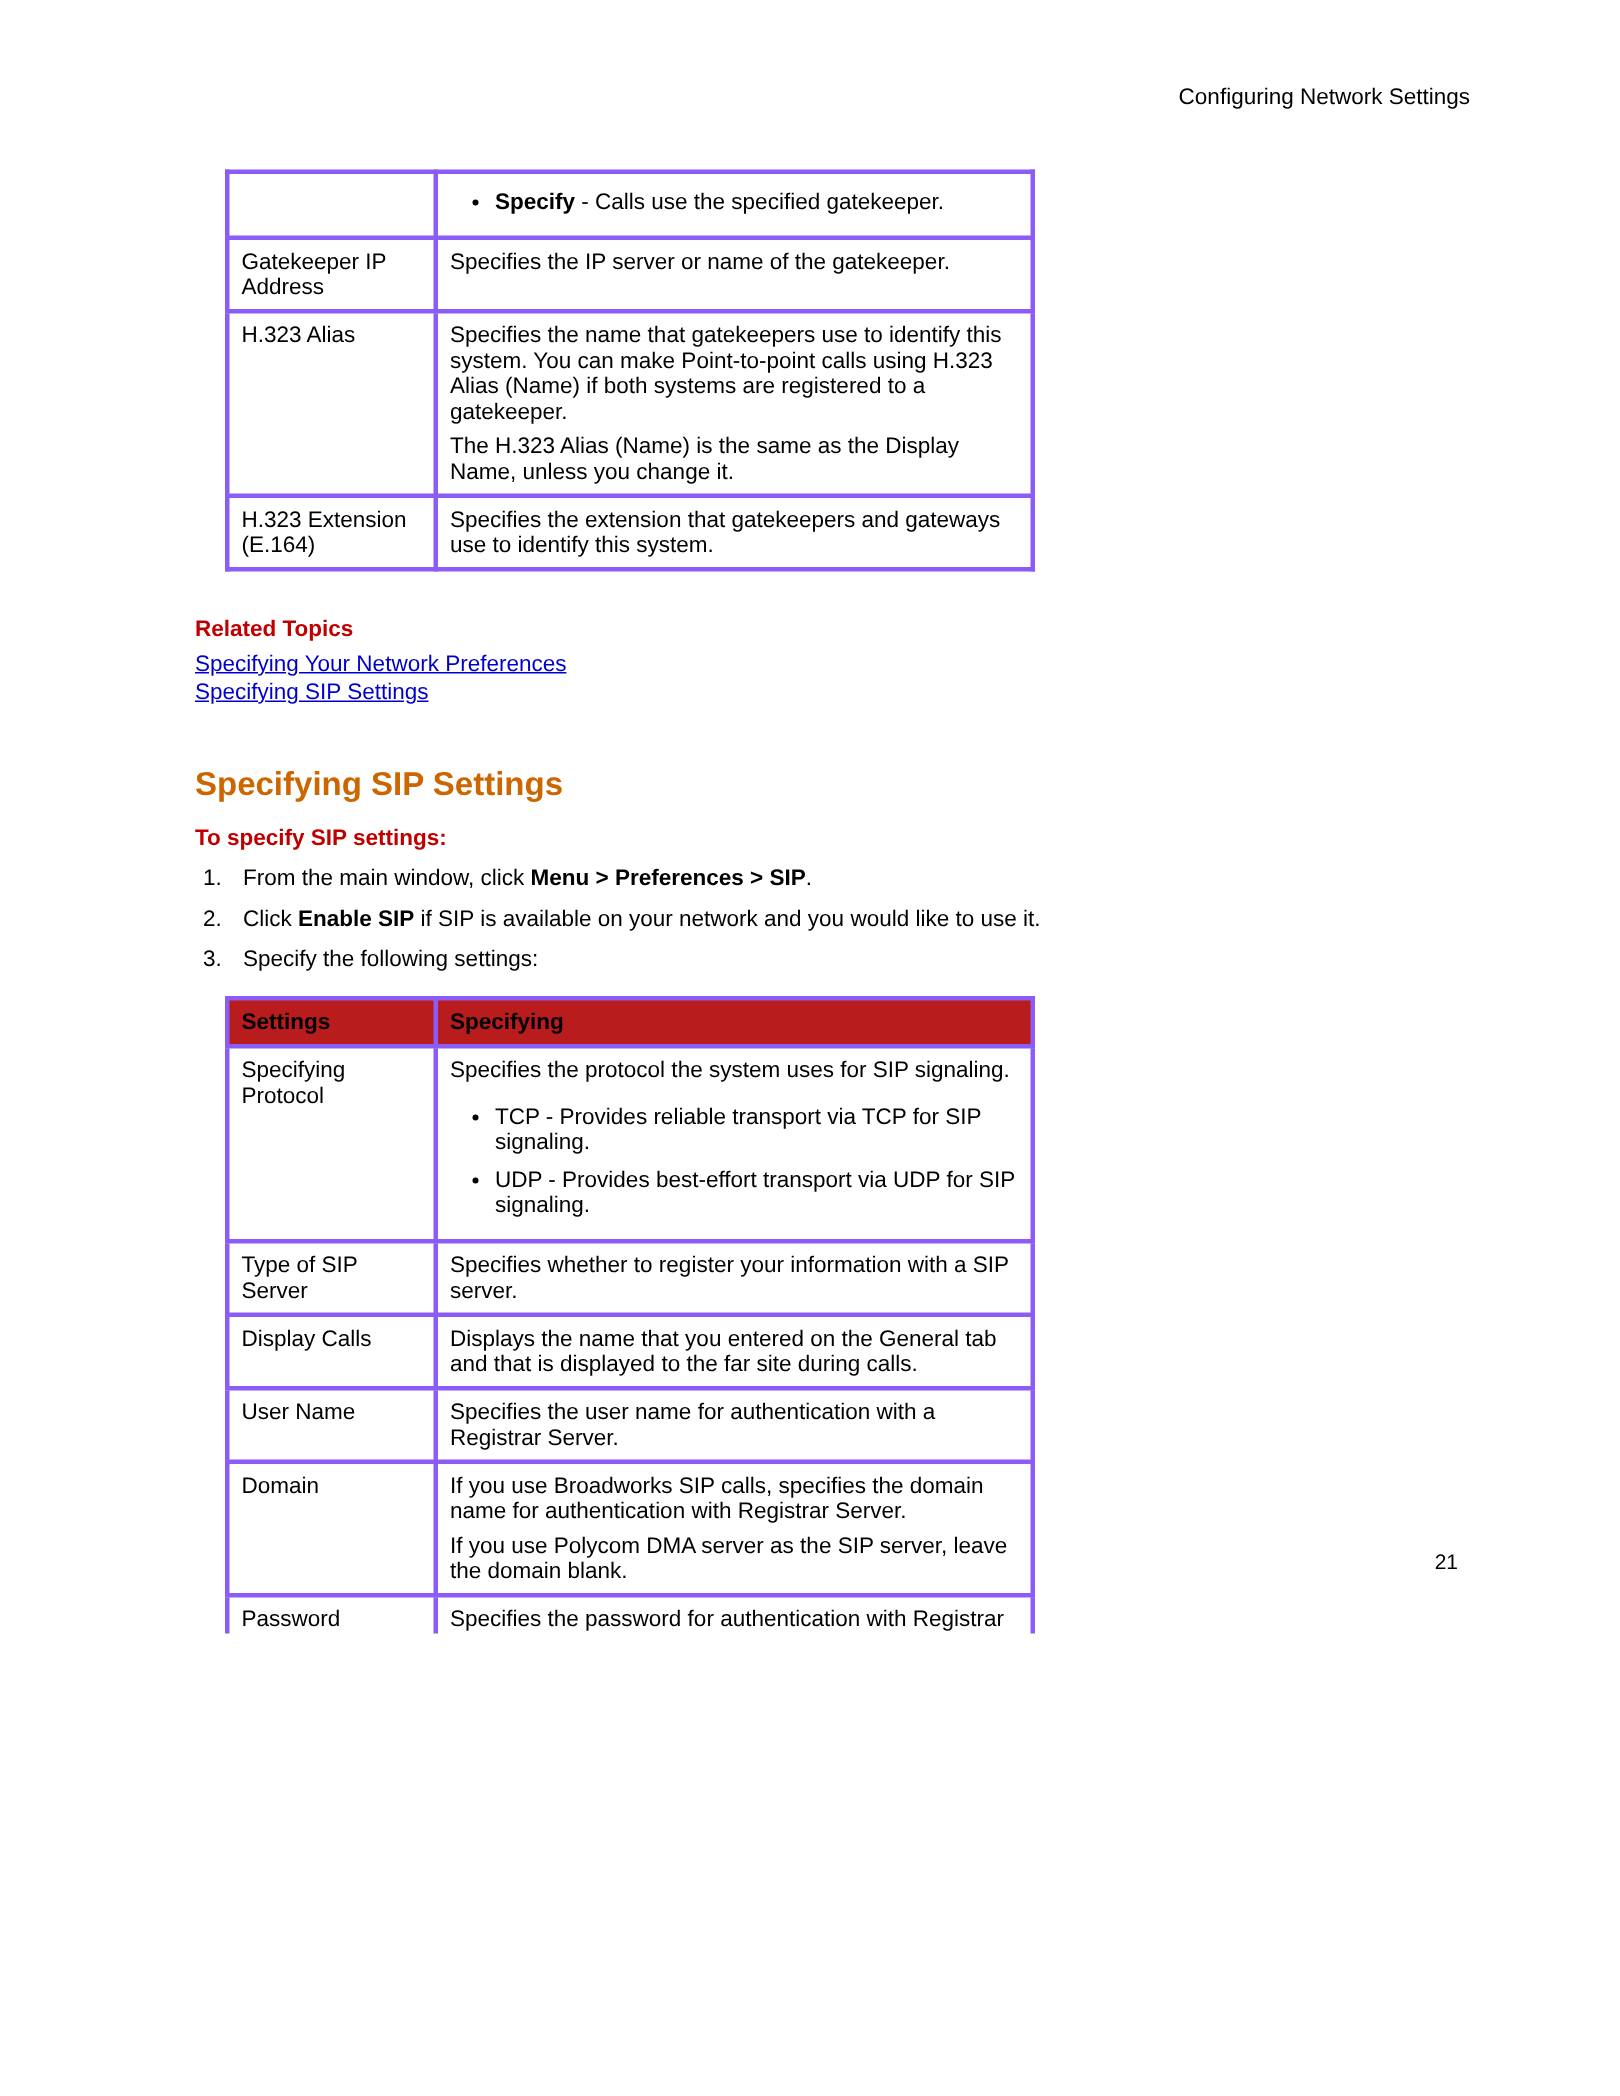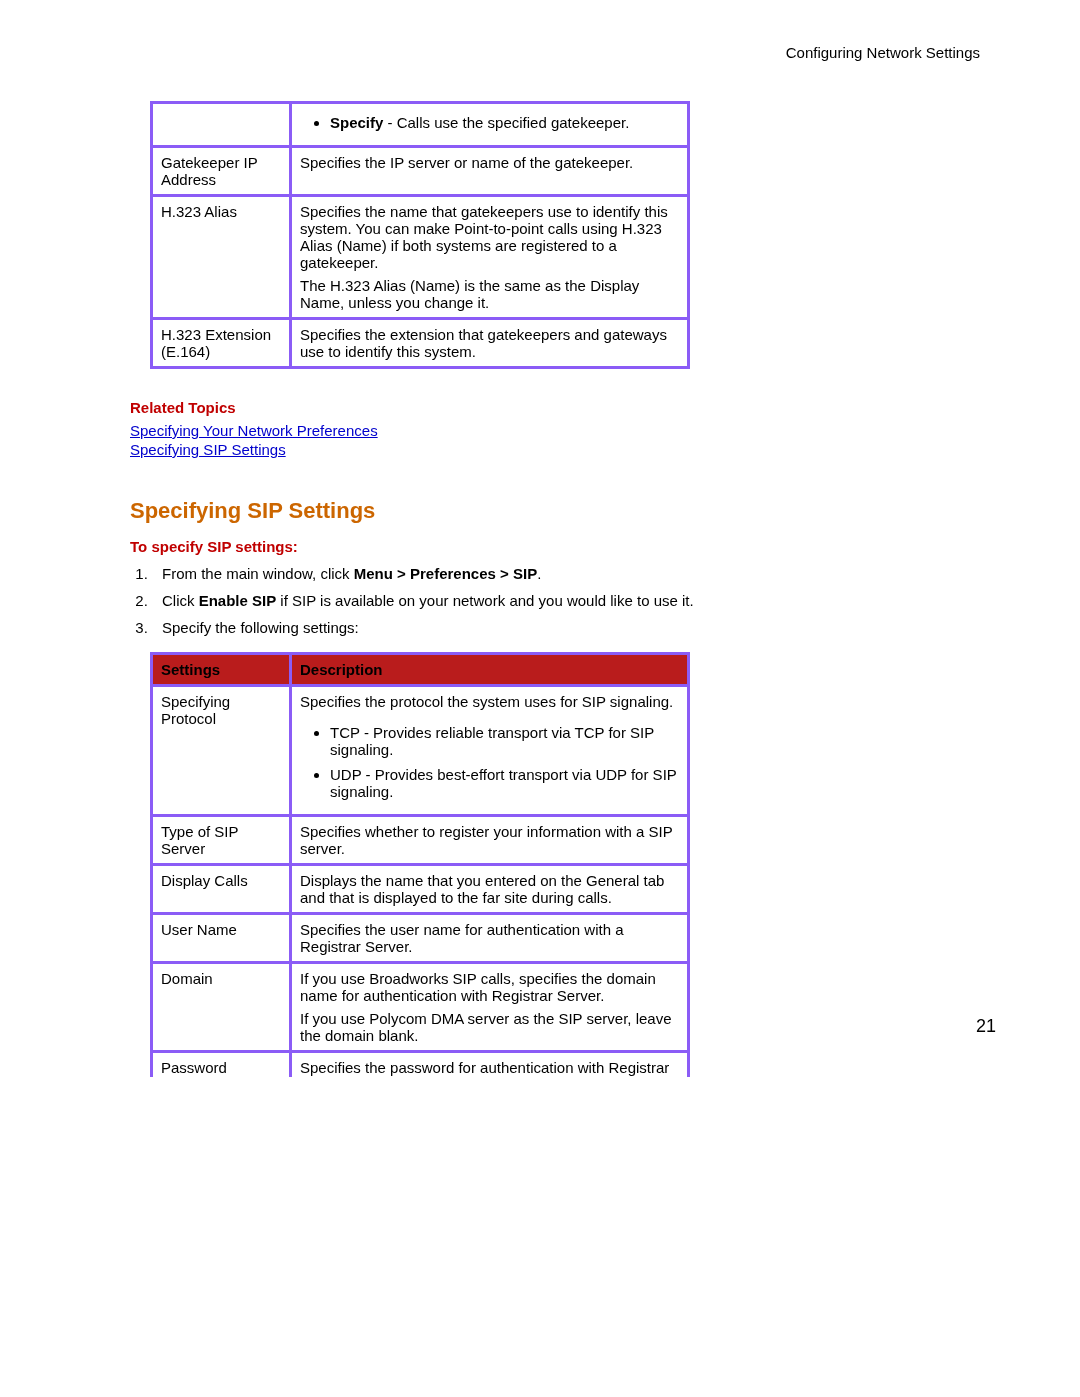--- a/index.html
+++ b/index.html
@@ -9,20 +9,21 @@
     font-family: Arial, Helvetica, sans-serif;
     font-size: 15px;
     color: #000;
   }
   .page {
     width: 1080px;
     height: 1077px;
     box-sizing: border-box;
     padding: 44px 100px 40px 130px;
     position: relative;
+    margin-top: 12px;
   }
   .header-right {
     text-align: right;
     font-size: 15px;
     margin-bottom: 40px;
   }
   table.settings {
     border-collapse: collapse;
     margin: 0 0 30px 20px;
     width: 540px;
@@ -83,22 +84,22 @@
     padding: 0;
     font-size: 15px;
   }
   ol.steps li {
     margin-bottom: 10px;
     padding-left: 10px;
   }
   .page-number {
     position: absolute;
     bottom: 40px;
-    right: 84px;
-    font-size: 18px;
+    right: 108px;
+    font-size: 14px;
   }
   .nowrap { white-space: nowrap; }
 </style>
 </head>
 <body>
 
 <div class="page">
 
   <div class="header-right">Configuring Network Settings</div>
 
@@ -148,21 +149,21 @@
     <li>
       <span>Click </span><b>Enable SIP</b><span> if SIP is available on your network and you would like to use it.</span>
     </li>
     <li>Specify the following settings:</li>
   </ol>
 
   <table class="settings">
     <tbody>
         <tr>
       <th class="col-settings">Settings</th>
-      <th>Description</th>
+      <th>Specifying</th>
     </tr>
     <tr>
       <td class="col-settings">Specifying Protocol</td>
       <td>
         <div>Specifies the protocol the system uses for SIP signaling.</div>
         <ul class="bullets" style="margin-top:14px">
           <li>TCP - Provides reliable transport via TCP for SIP signaling.</li>
           <li>UDP - Provides best-effort transport via UDP for SIP signaling.</li>
         </ul>
       </td>

